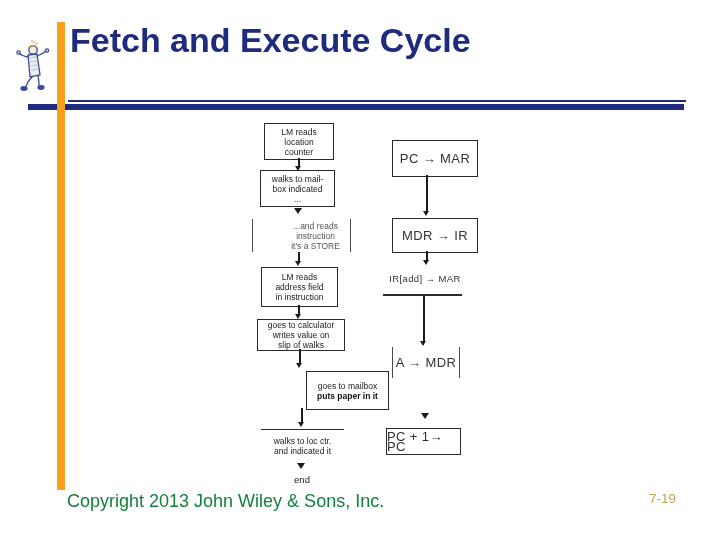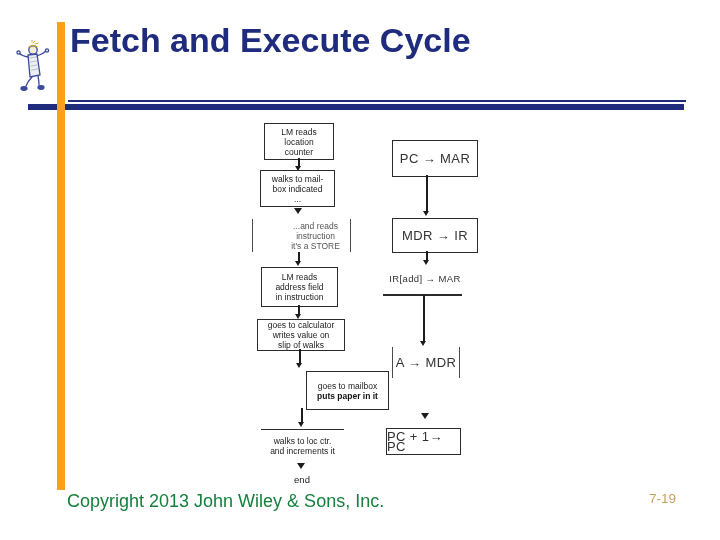--- a/index.html
+++ b/index.html
@@ -144,21 +144,21 @@
 
     <div class="fb b-l6">
       <span class="ln">goes to mailbox</span>
       <span class="ln strong">puts paper in it</span>
     </div>
     <div class="vs s-a5"></div>
     <div class="ah h-a5"></div>
 
     <div class="fb b-l7 top-only">
       <span class="ln">walks to loc ctr.</span>
-      <span class="ln">and increments it</span>
+      <span class="ln">and indicated it</span>
     </div>
     <div class="chev c-2"></div>
     <div class="end-label">end</div>
 
     <div class="fb rb b-r1">
       <span class="ln">PC → MAR</span>
     </div>
     <div class="vs s-r1"></div>
     <div class="ah h-r1"></div>
 

